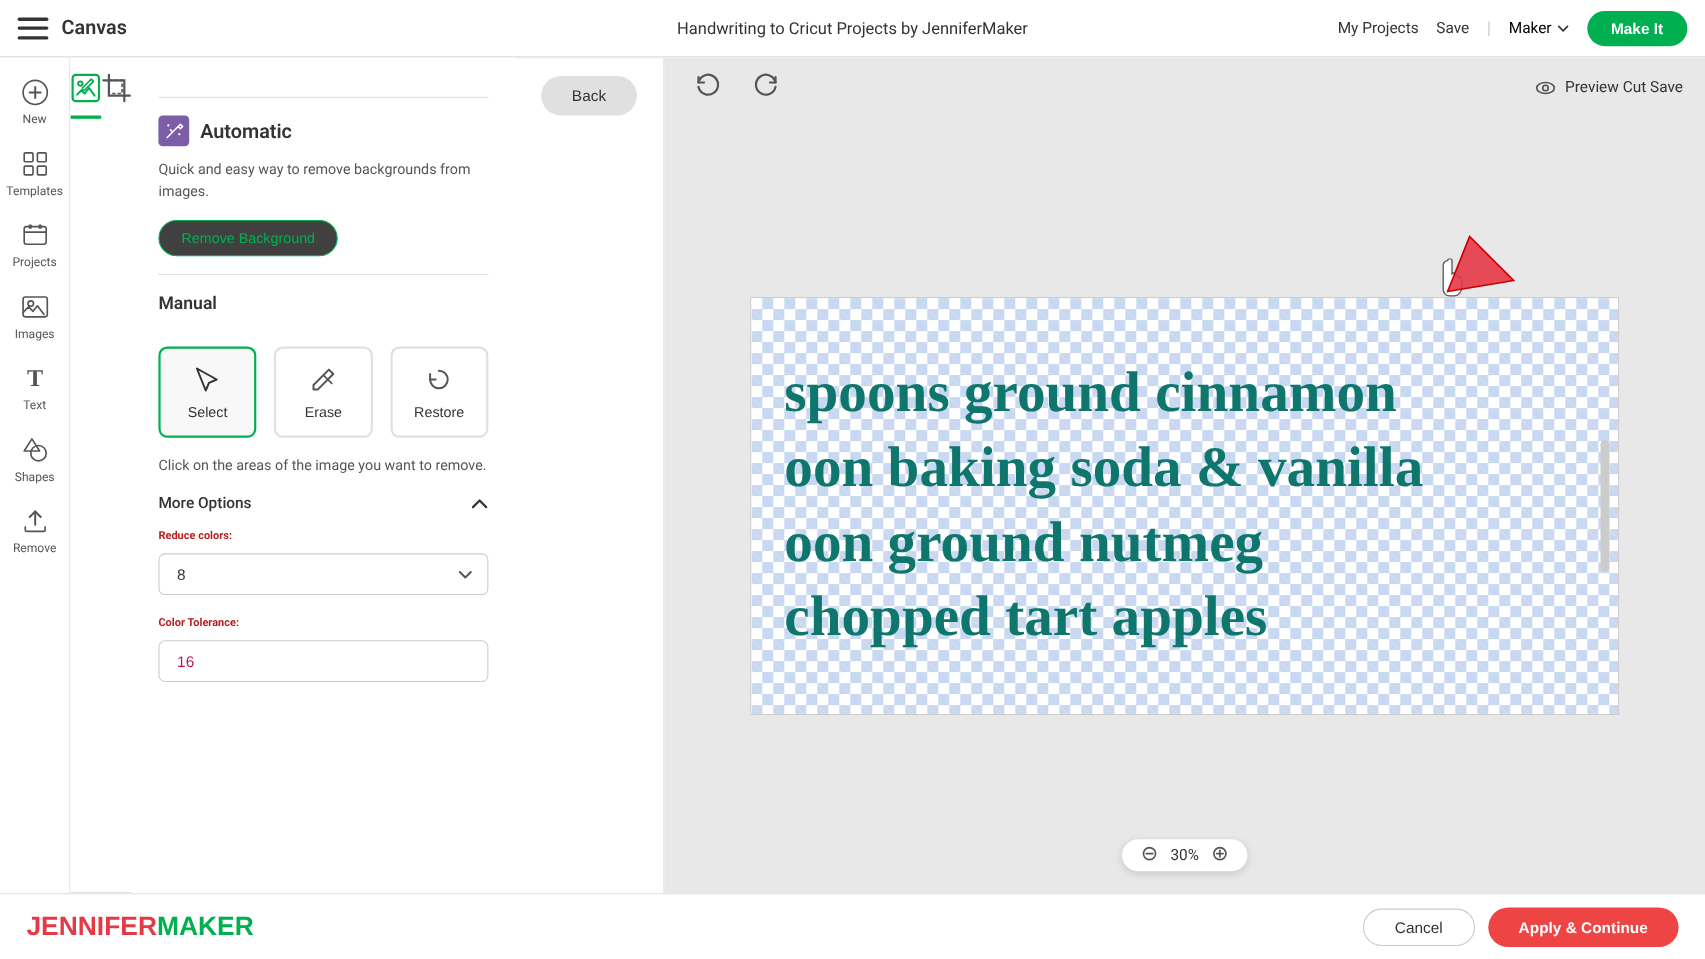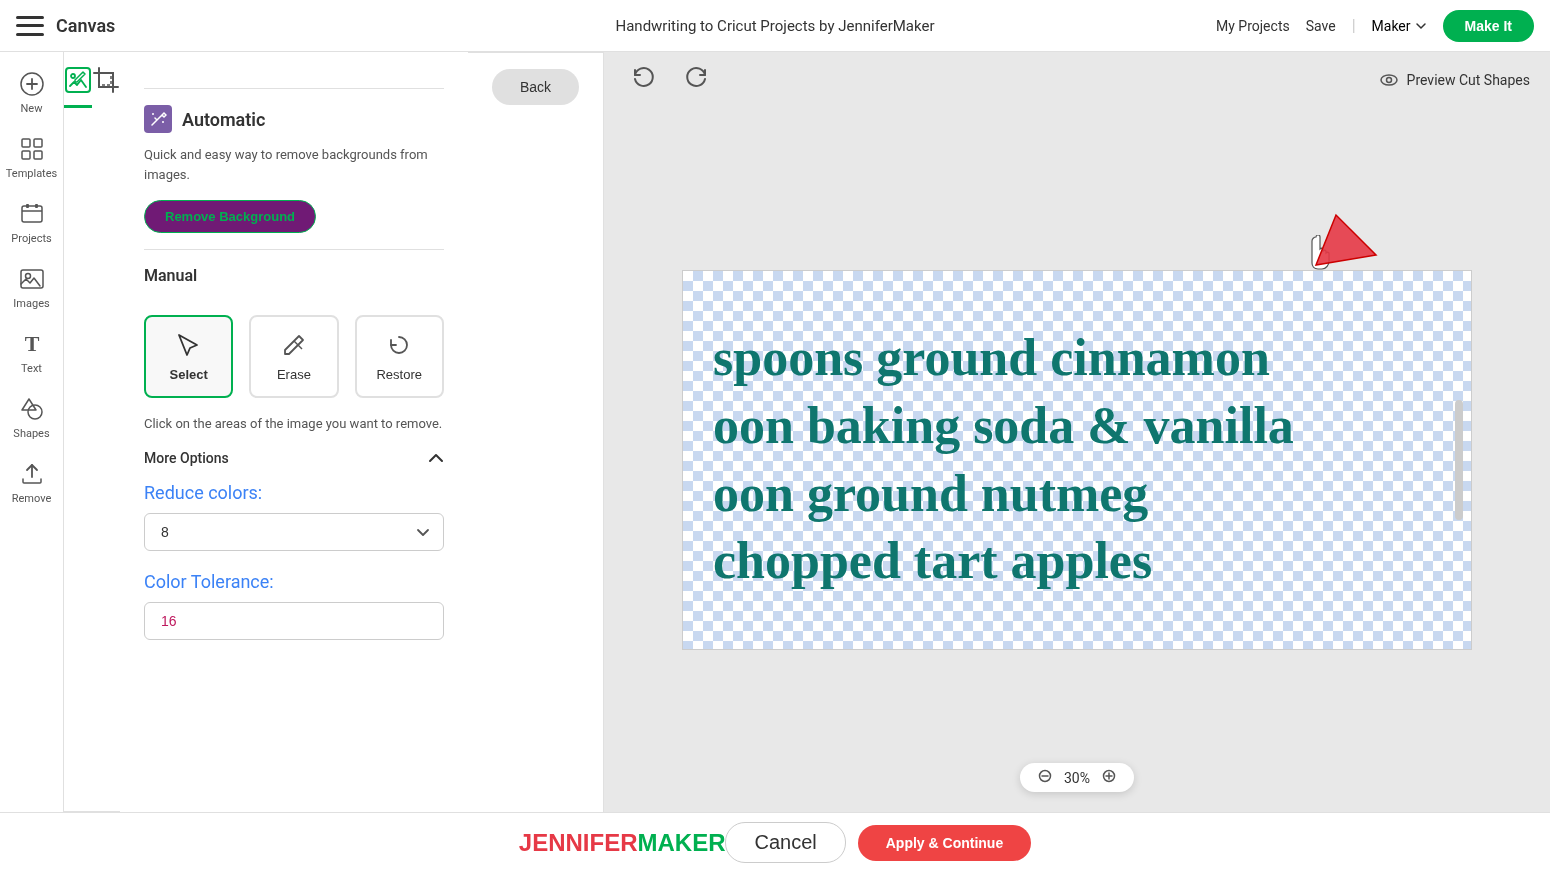--- a/index.html
+++ b/index.html
@@ -53,46 +53,46 @@
 
     
     .section-divider { border: none; border-top: 1px solid #e0e0e0; margin: 16px 0; }
 
     .automatic-header { display: flex; align-items: center; gap: 10px; margin-bottom: 12px; }
     .automatic-icon { width: 28px; height: 28px; background: #7b5ea7; border-radius: 4px; display: flex; align-items: center; justify-content: center; }
     .automatic-title { font-size: 18px; font-weight: 600; color: #333; }
     .automatic-desc { font-size: 13px; color: #555; line-height: 1.5; margin-bottom: 16px; }
 
     .remove-bg-btn {
-      border: 1.5px solid #00b050; background: #701a75; color: #00b050;
-      border-radius: 20px; padding: 8px 20px; font-size: 13px; font-weight: 700; cursor: pointer;
+      border: 1.5px solid #00b050; background: #404040; color: #00b050;
+      border-radius: 20px; padding: 8px 20px; font-size: 13px; font-weight: 400; cursor: pointer;
     }
 
     
     .manual-title { font-size: 16px; font-weight: 600; color: #333; margin-bottom: 30px; }
 
     .manual-tools { display: flex; gap: 16px; margin-bottom: 16px; }
     .tool-btn {
       flex: 1; border: 2px solid #e0e0e0; background: #fff; border-radius: 8px;
       padding: 14px 8px; display: flex; flex-direction: column; align-items: center; gap: 8px;
       font-size: 13px; color: #333; cursor: pointer;
     }
-    .tool-btn.active { border-color: #00b050; background: #f8f8f8; font-weight: bold; }
+    .tool-btn.active { border-color: #00b050; background: #f8f8f8; }
 
     .tool-hint { font-size: 13px; color: #555; line-height: 1.5; margin-bottom: 16px; }
 
     
     .more-options-header {
       display: flex; align-items: center; justify-content: space-between;
       cursor: pointer; margin-bottom: 16px;
     }
     .more-options-label { font-size: 14px; font-weight: 500; color: #333; }
 
     
-    .option-label { font-size: 18px; font-weight: 400; color: #3b82f6; margin-bottom: 10px; }
+    .option-label { font-size: 10px; font-weight: 700; color: #b91c1c; margin-bottom: 10px; }
     .select-wrapper { position: relative; margin-bottom: 20px; }
     .select-input {
       width: 100%; border: 1.5px solid #ccc; border-radius: 6px; padding: 10px 16px;
       font-size: 14px; appearance: none; background: #fff; cursor: pointer; color: #333;
     }
     .select-chevron {
       position: absolute; right: 14px; top: 50%; transform: translateY(-50%); pointer-events: none;
       color: #555;
     }
 
@@ -156,29 +156,29 @@
 
     
     .canvas-scrollbar {
       position: absolute; right: 8px; top: 50%; transform: translateY(-50%);
       width: 8px; height: 120px; background: #ccc; border-radius: 4px;
     }
 
     
     .bottom-bar {
       height: 60px; background: #fff; border-top: 1px solid #e0e0e0;
-      display: flex; align-items: center; justify-content: center; padding: 0 24px; flex-shrink: 0;
+      display: flex; align-items: center; justify-content: space-between; padding: 0 24px; flex-shrink: 0;
     }
     .brand-logo { display: flex; align-items: center; }
     .brand-jennifer { color: #e63946; font-size: 24px; font-weight: 700; font-family: Arial, sans-serif; }
     .brand-maker { color: #00b050; font-size: 24px; font-weight: 700; font-family: Arial, sans-serif; }
     .bottom-actions { display: flex; gap: 12px; align-items: center; }
     .cancel-btn {
       background: #fff; border: 1.5px solid #ccc; color: #333; border-radius: 20px;
-      padding: 8px 28px; font-size: 20px; cursor: pointer;
+      padding: 8px 28px; font-size: 14px; cursor: pointer;
     }
     .apply-btn {
       background: #ef4444; color: #fff; border: none; border-radius: 20px;
       padding: 10px 28px; font-size: 14px; font-weight: 600; cursor: pointer;
     }
   </style>
 </head>
 <body>
 
 <nav class="top-nav">
@@ -396,21 +396,21 @@
               <path d="M19 9a9 9 0 1 0 0 4" stroke="#555" stroke-width="2" fill="none" stroke-linecap="round"></path>
               <polyline points="19,4 19,9 14,9" stroke="#555" stroke-width="2" fill="none" stroke-linecap="round" stroke-linejoin="round"></polyline>
             </svg>
         </button>
       </div>
       <div class="preview-btn">
         <svg width="20" height="20" viewBox="0 0 20 20">
             <ellipse cx="10" cy="10" rx="8" ry="5" stroke="#555" stroke-width="1.5" fill="none"></ellipse>
             <circle cx="10" cy="10" r="2.5" stroke="#555" stroke-width="1.5" fill="none"></circle>
           </svg>
-        <span>Preview Cut Shapes</span>
+        <span>Preview Cut Save</span>
       </div>
     </div>
 
     <div class="canvas-viewport">
       <div class="canvas-image-container">
         <div class="checkered-bg"></div>
         <div class="canvas-text-content">
           <div class="canvas-text-line">spoons ground cinnamon</div>
           <div class="canvas-text-line">oon baking soda &amp; vanilla</div>
           <div class="canvas-text-line">oon ground nutmeg</div>

